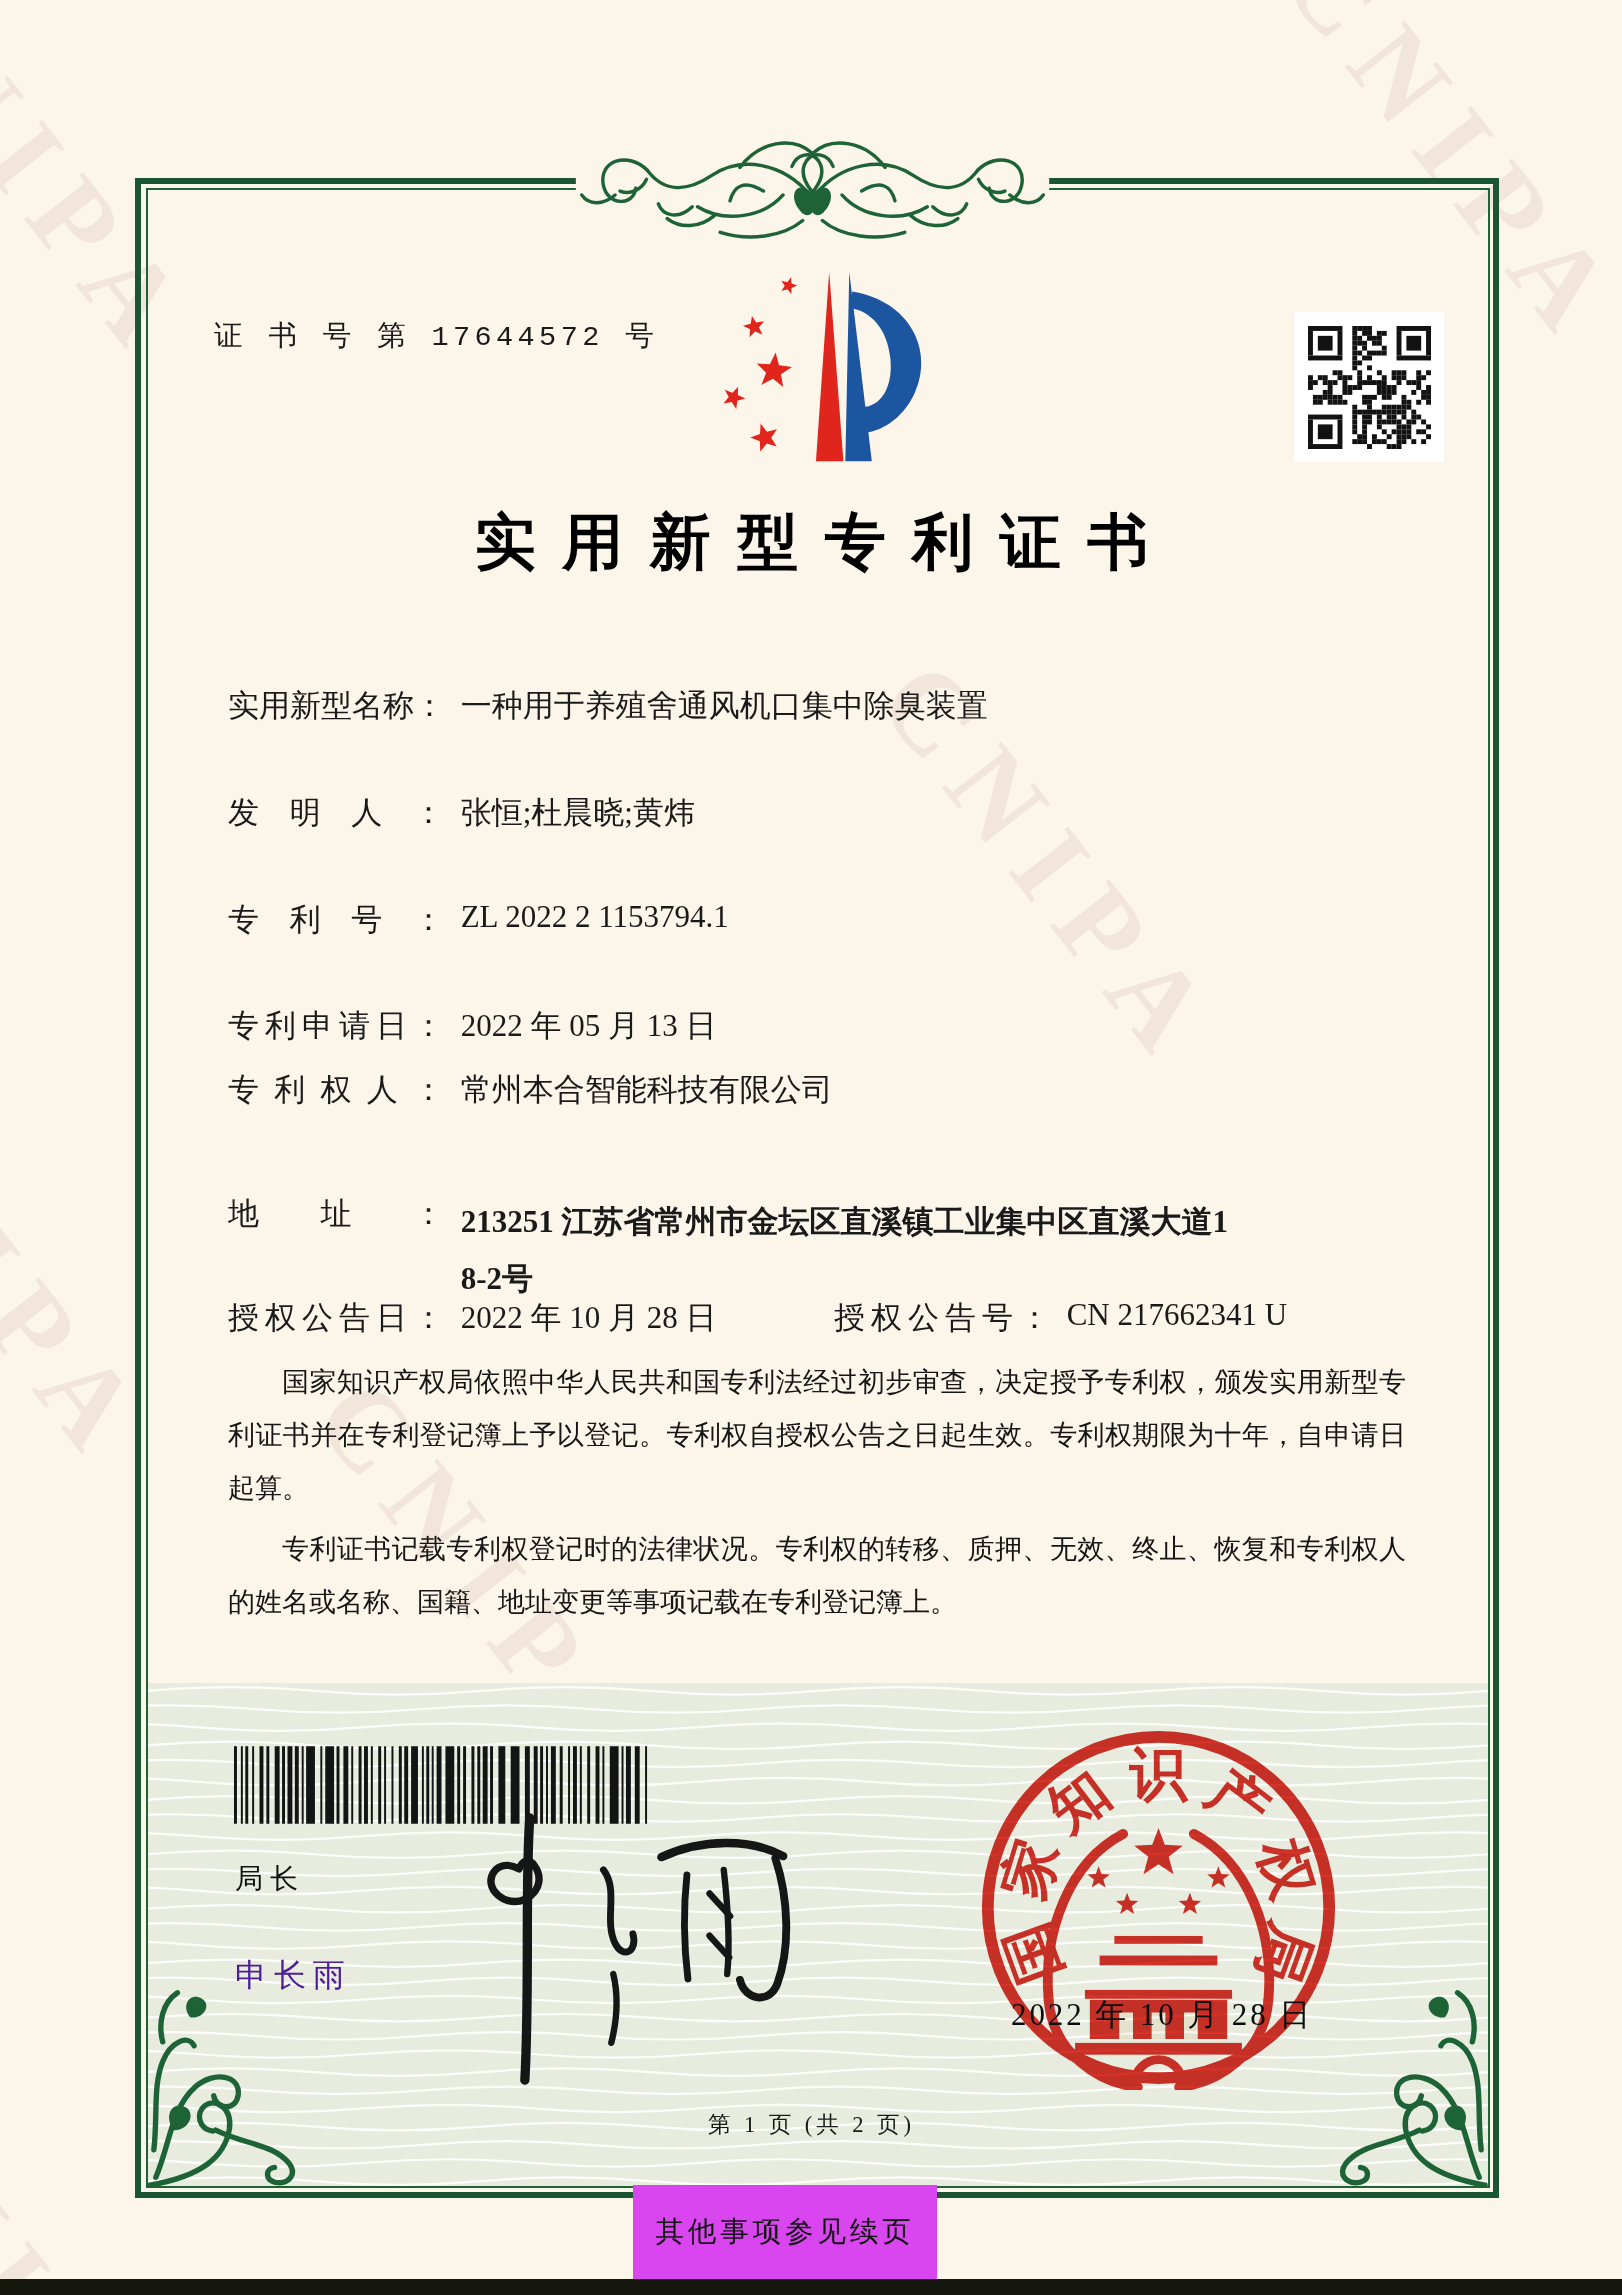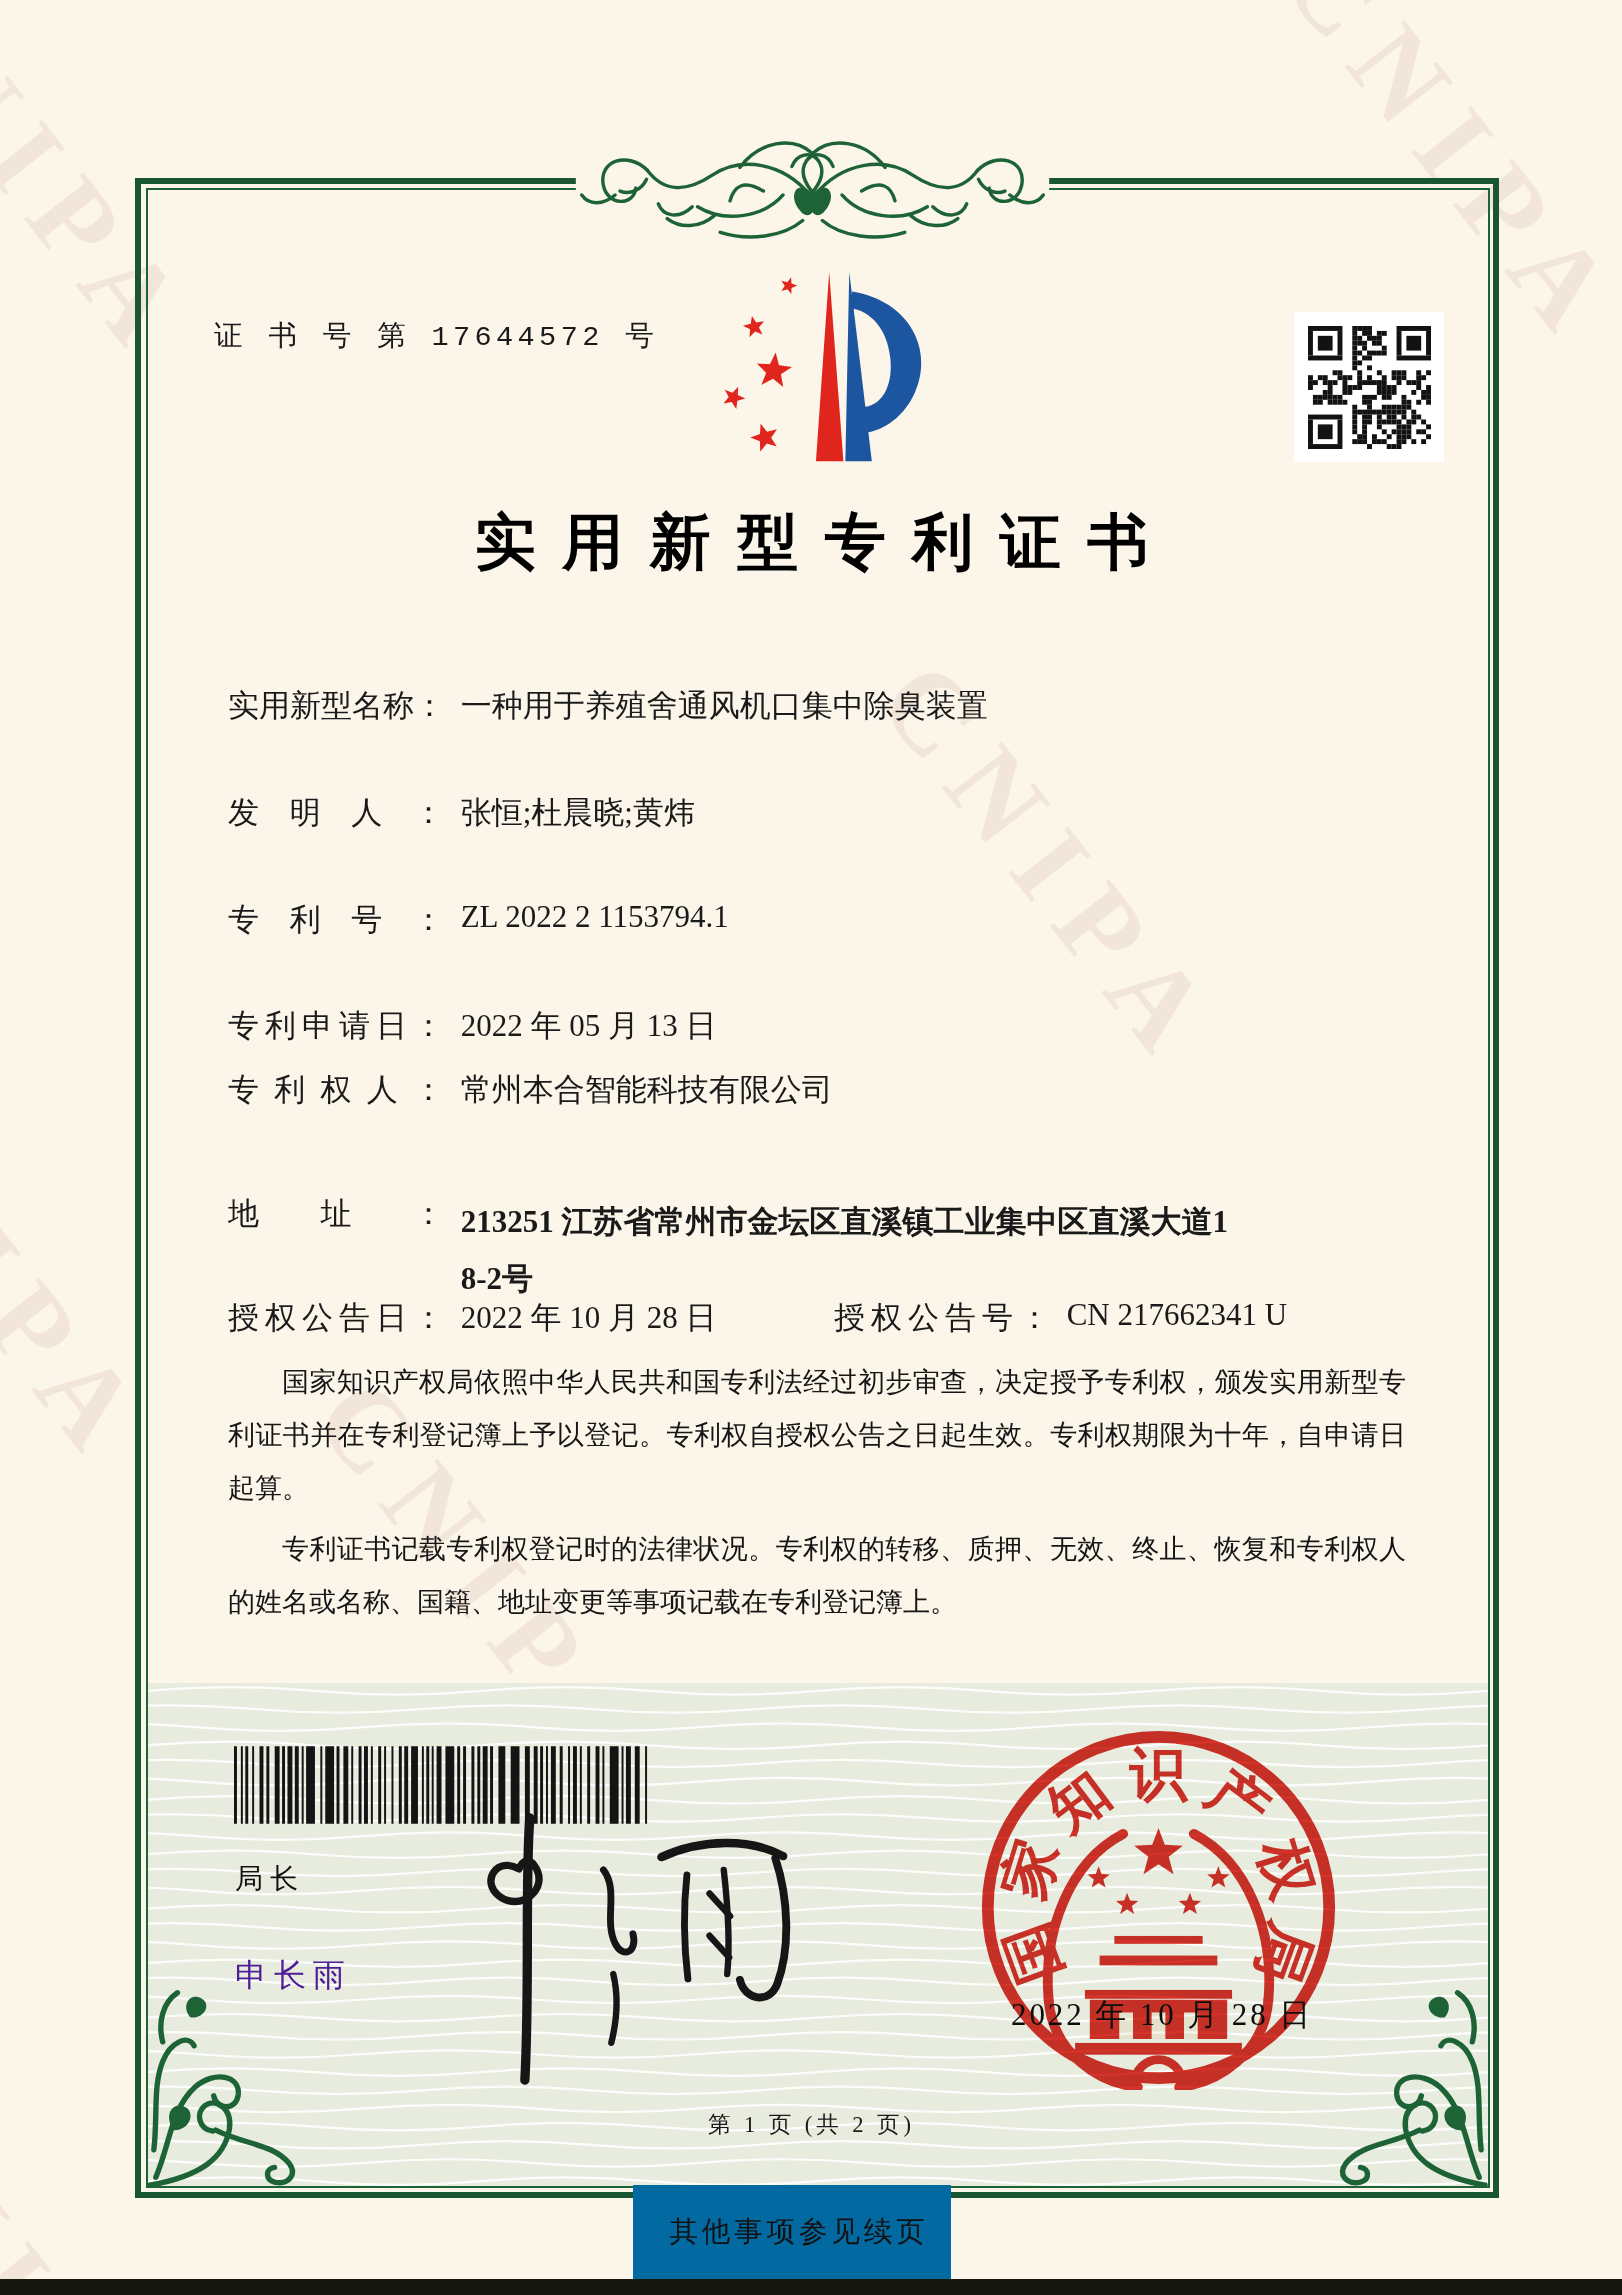--- a/index.html
+++ b/index.html
@@ -33,22 +33,22 @@
   .para{left:228px;width:1178px;font-size:27px;line-height:53px;text-align:justify;
         text-indent:2em;color:#151515;font-family:Liberation Mono, monospace;}
   .p0{top:1358px;} .p1{top:1525px;}
   .barcode{left:234px;top:1746px;}
   .dirtitle{left:235px;top:1860px;font-size:28px;letter-spacing:6.9px;color:#111;}
   .dirname{left:235px;top:1954px;font-size:32px;letter-spacing:6.9px;color:#4c1d95;}
   .sig{left:456px;top:1811px;z-index:5;}
   .seal{left:976px;top:1725px;z-index:6;opacity:.95;mix-blend-mode:multiply;}
   .sealdate{left:1011px;top:1994px;font-size:31px;letter-spacing:2.9px;color:#0d0d0d;z-index:7;}
   .pagefoot{left:0;top:2109px;width:100%;text-align:center;font-size:22.6px;letter-spacing:3.9px;z-index:5;}
-  .notebox{left:633px;top:2185px;width:304px;height:94px;background:#0369a1;z-index:5;
-           display:flex;align-items:center;justify-content:center;font-size:28.5px;letter-spacing:3.9px;color:#111;padding-left:14px;}
+  .notebox{left:633px;top:2185px;width:304px;height:94px;background:#d946ef;z-index:5;
+           display:flex;align-items:center;justify-content:center;font-size:28.5px;letter-spacing:3.9px;color:#111;}
   .bottomstrip{left:0;top:2279px;width:1623px;height:16.7px;background:#15170f;z-index:8;}
 </style>
 </head>
 <body>
 
 <div class="wm" style="left:-69px;top:-69px;">CNIPA</div>
 <div class="wm" style="left:1360px;top:-83px;">CNIPA</div>
 <div class="wm" style="left:957px;top:638px;">CNIPA</div>
 <div class="wm" style="left:-113px;top:1036px;">CNIPA</div>
 <div class="wm" style="left:393px;top:1355px;">CNIPA</div>

